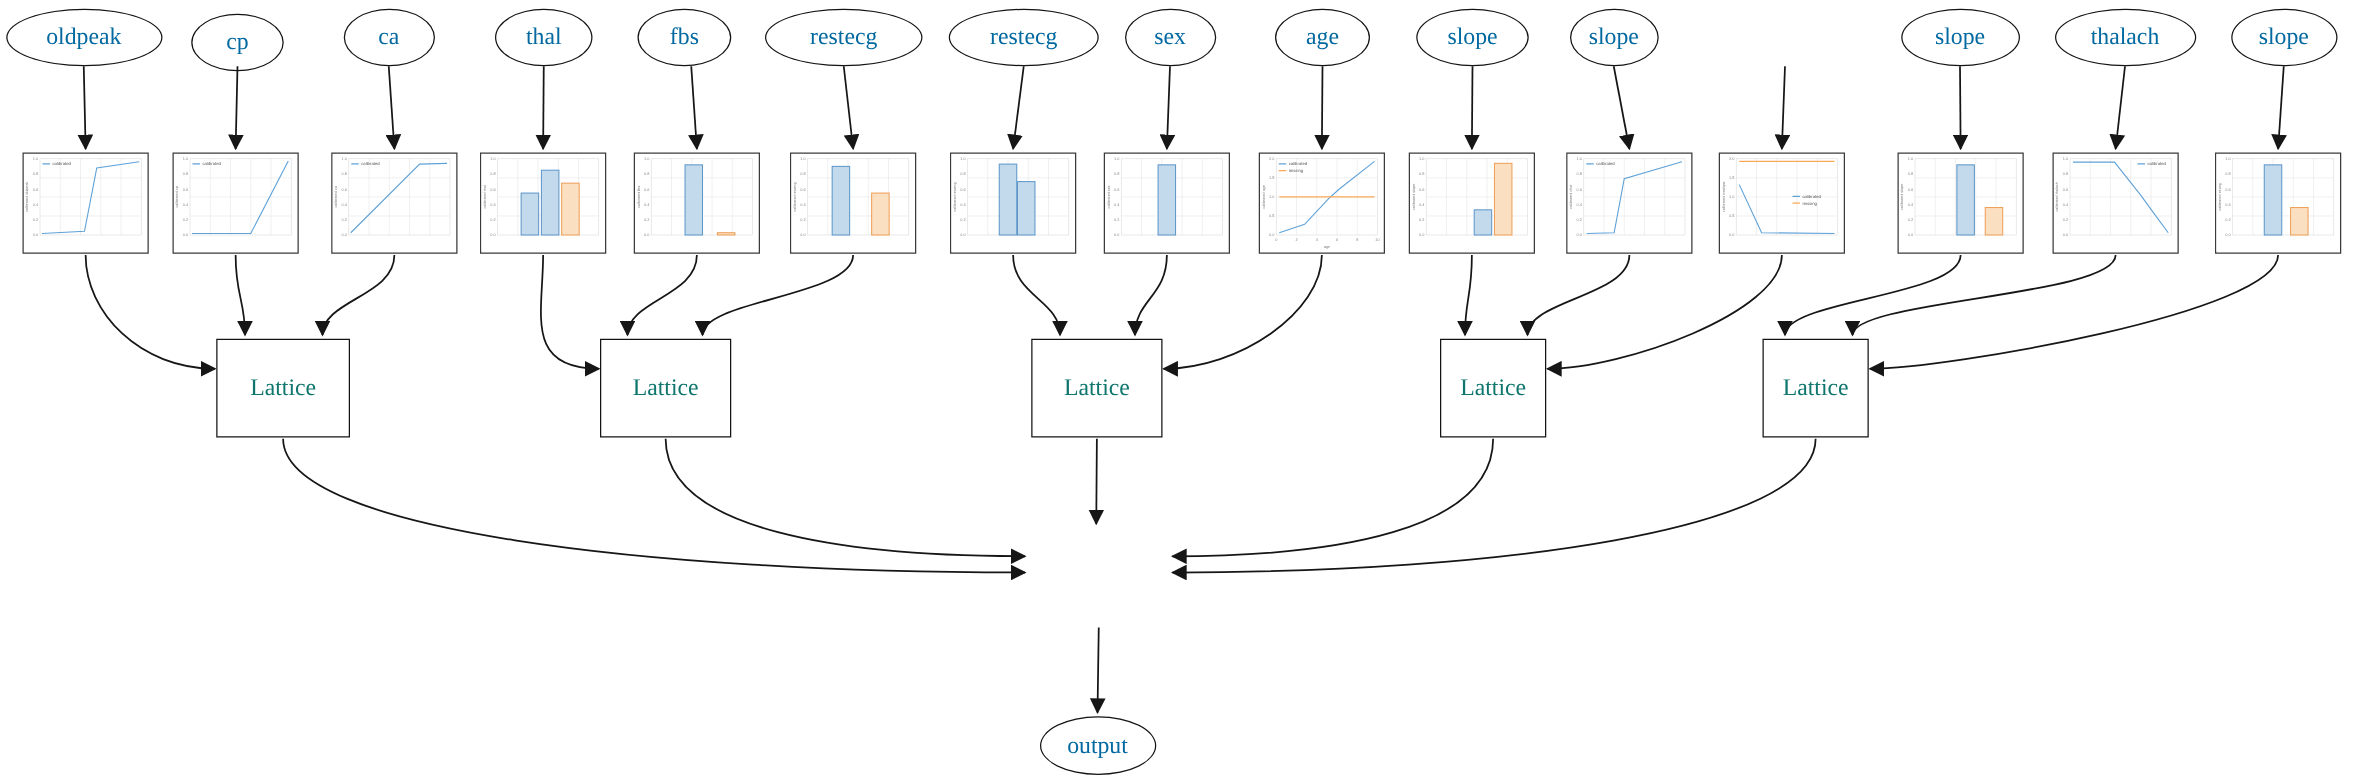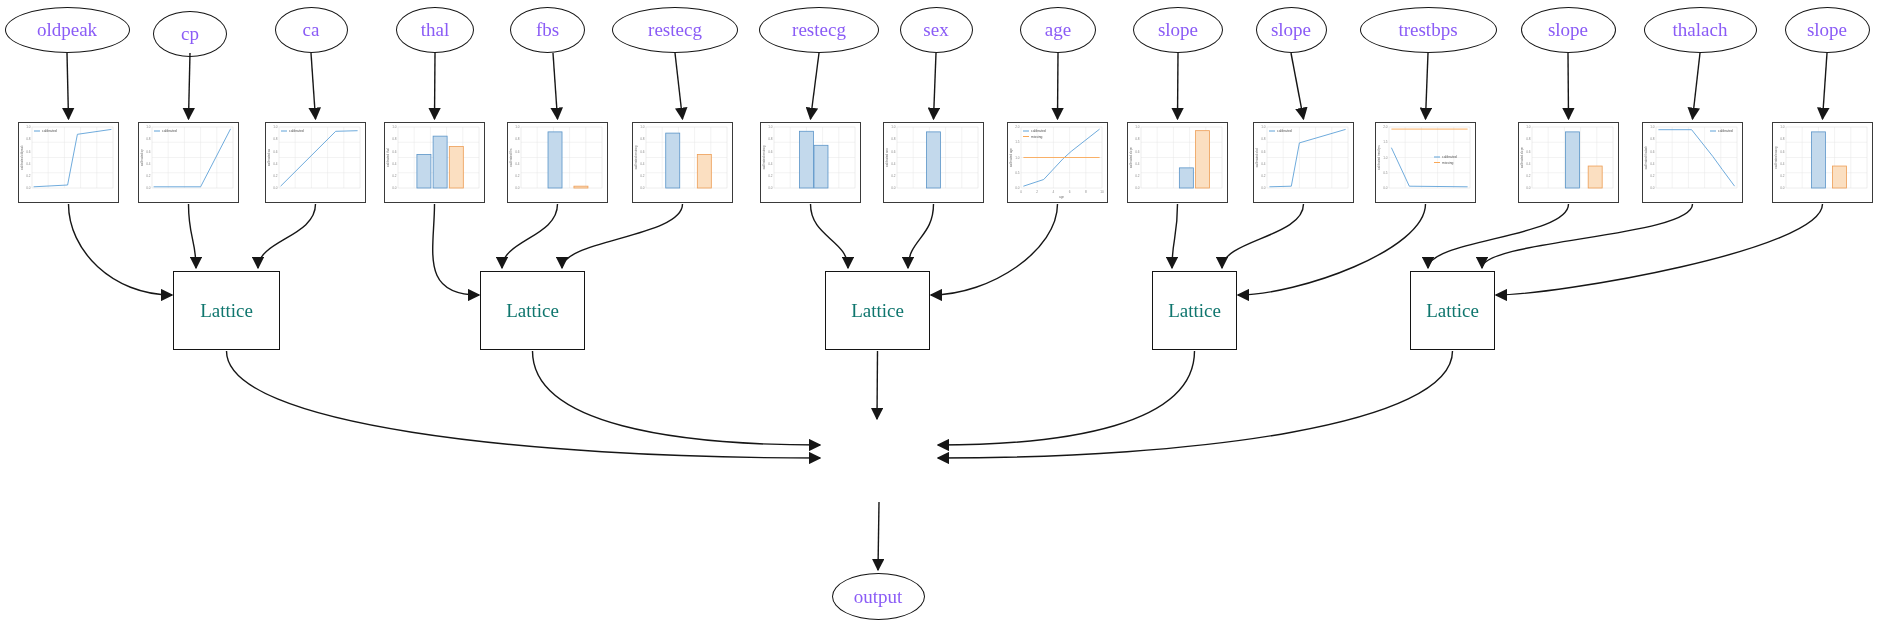--- a/index.html
+++ b/index.html
@@ -2,21 +2,21 @@
 <html><head>
 <meta charset="utf-8">
 <style>
   html,body{margin:0;padding:0;background:#ffffff;}
   #canvas{position:relative;width:1884px;height:627px;background:#ffffff;overflow:hidden;
           font-family:"Liberation Serif", serif;}
   #edges{position:absolute;left:0;top:0;z-index:3;pointer-events:none;}
   #nodes{position:absolute;left:0;top:0;z-index:2;width:100%;height:100%;}
   .node-ellipse{position:absolute;box-sizing:border-box;border:1.6px solid #141414;border-radius:50%;
                 background:#fff;display:flex;align-items:center;justify-content:center;
-                font-size:19px;color:#8b5cf6;}
+                font-size:19px;color:#0369a1;}
   .node-box{position:absolute;box-sizing:border-box;border:1.4px solid #141414;background:#fff;
             display:flex;align-items:center;justify-content:center;font-size:19px;color:#0f766e;}
   .chart{position:absolute;box-sizing:border-box;border:1.4px solid #3a3a3a;background:#fff;overflow:hidden;}
   .edge{fill:none;stroke:#161616;stroke-width:1.4px;}
   .chart svg text{font-family:"Liberation Sans", sans-serif;}
 </style>
 </head>
 <body>
 
 <div id="canvas">
@@ -302,21 +302,20 @@
           <text x="11.5" y="17.3" font-size="3.1" text-anchor="end" fill="#8A8A8A">0.8</text>
           <text x="11.5" y="29.5" font-size="3.1" text-anchor="end" fill="#8A8A8A">0.6</text>
           <text x="11.5" y="41.7" font-size="3.1" text-anchor="end" fill="#8A8A8A">0.4</text>
           <text x="11.5" y="53.9" font-size="3.1" text-anchor="end" fill="#8A8A8A">0.2</text>
           <text x="11.5" y="66.1" font-size="3.1" text-anchor="end" fill="#8A8A8A">0.0</text>
           <text transform="translate(3.6,34.5) rotate(-90)" font-size="3" text-anchor="middle" fill="#777777">calibrated chol</text>
           <polyline points="15.4,63.8 37.3,63.2 45.4,19.9 91.6,6.4" fill="none" stroke="#5FA2D8" stroke-width="0.9"></polyline>
           <line x1="15" y1="8" x2="21" y2="8" stroke="#5FA2D8" stroke-width="1"></line>
           <text x="23" y="9.2" font-size="3.4" text-anchor="start" fill="#555555">calibrated</text>
         </svg></div>
-      <div class="node-ellipse" style="left: 1359.5px; top: 7px; width: 137px; height: 46px;">trestbps</div>
       <div class="chart" style="left: 1375px; top: 122px; width: 101px; height: 81px;"><svg width="98" height="78" viewBox="0 0 98 78">
           <rect x="0" y="0" width="98" height="78" fill="#FFFFFF"></rect>
           <line x1="29.2" y1="4" x2="29.2" y2="65" stroke="#E7E7E7" stroke-width="0.5"></line>
           <line x1="45.4" y1="4" x2="45.4" y2="65" stroke="#E7E7E7" stroke-width="0.5"></line>
           <line x1="61.6" y1="4" x2="61.6" y2="65" stroke="#E7E7E7" stroke-width="0.5"></line>
           <line x1="77.8" y1="4" x2="77.8" y2="65" stroke="#E7E7E7" stroke-width="0.5"></line>
           <line x1="13" y1="19.25" x2="94" y2="19.25" stroke="#E7E7E7" stroke-width="0.5"></line>
           <line x1="13" y1="34.5" x2="94" y2="34.5" stroke="#E7E7E7" stroke-width="0.5"></line>
           <line x1="13" y1="49.75" x2="94" y2="49.75" stroke="#E7E7E7" stroke-width="0.5"></line>
           <rect x="13" y="4" width="81" height="61" fill="none" stroke="#DCDCDC" stroke-width="0.5"></rect>

